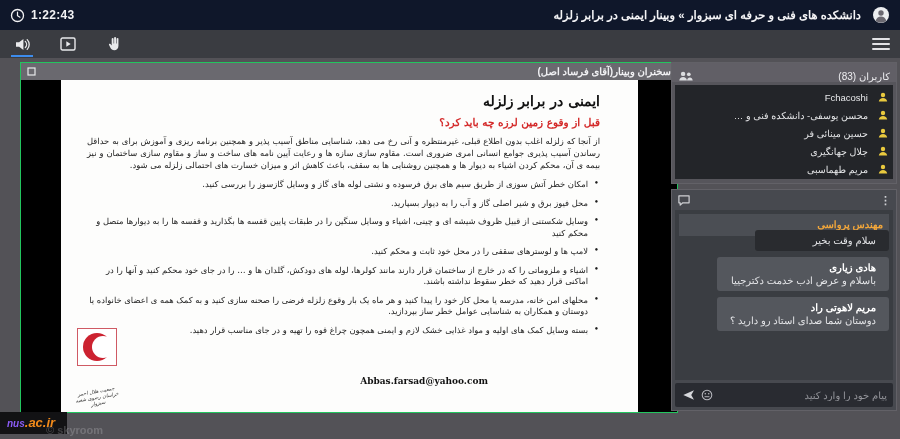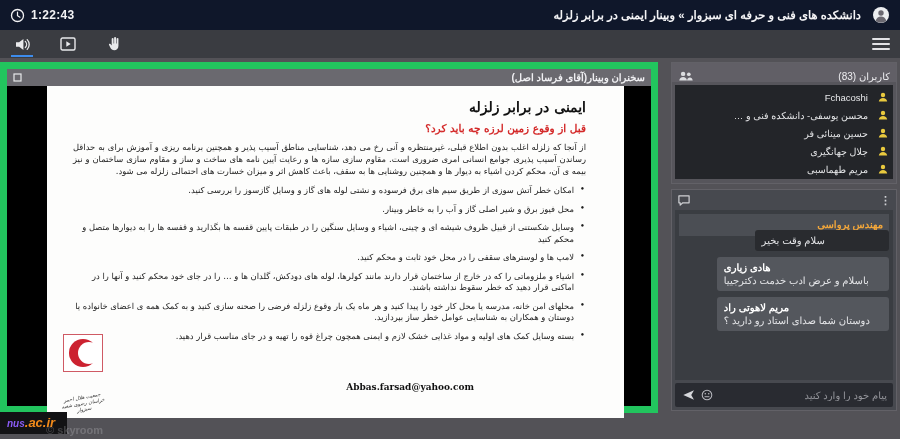--- a/index.html
+++ b/index.html
@@ -16,22 +16,22 @@
 
   
   .toolbar { position:absolute; left:0; top:30px; width:900px; height:28px; background:#3a3c41;
              display:flex; align-items:center; padding:0 10px; gap:22px; }
   .tool-btn { position:relative; width:24px; height:24px; display:flex; align-items:center; justify-content:center; cursor:pointer; }
   .tool-btn.active::after { content:""; position:absolute; left:1px; right:1px; bottom:-1px; height:2px; background:var(--accent_blue,#3d8ced); }
   .hamburger { margin-left:auto; width:18px; display:flex; flex-direction:column; gap:3px; cursor:pointer; }
   .hamburger span { display:block; height:2px; background:#e3e3e6; border-radius:1px; }
 
   
-  .main-panel { position:absolute; left:0; top:62px; width:658px; height:351px;
-                background:#000; border:7px solid #22c55e; }
+  .main-panel { position:absolute; left:20px; top:62px; width:658px; height:351px;
+                background:#000; border:1px solid #22c55e; }
   .panel-header { height:17px; background:#6a696f; display:flex; align-items:center;
                   justify-content:space-between; padding:0 6px; }
   .panel-header .ph-title { color:#f0f0f3; font-size:10px; font-weight:bold; direction:rtl; }
   .slide-area { position:absolute; left:0; right:0; top:17px; bottom:0; background:#000; }
   .slide { position:absolute; left:40px; top:0; width:577px; height:332px; background:#fdfdfc;
            direction:rtl; padding:13px 38px 8px 26px; font-family:"DejaVu Serif", serif; color:#1c1c1c; }
   .slide-title { font-size:14px; font-weight:bold; color:#111; margin-bottom:7px; }
   .slide-subtitle { font-size:10.5px; font-weight:bold; color:var(--slide_red,#d42a2a); margin-bottom:7px; }
   .slide-intro { font-size:8.4px; line-height:12px; text-align:justify; margin-bottom:8px; }
   .slide-bullets { list-style:none; }
@@ -61,21 +61,21 @@
   .chat-panel { position:absolute; left:671px; top:189px; width:226px; height:222px;
                 background:#47494f; border:1px solid #626167; padding:3px; display:flex; flex-direction:column; }
   .chat-header { height:15px; display:flex; align-items:center; justify-content:space-between; padding:0 2px; }
   .chat-dots { color:#cfd0d4; font-size:11px; font-weight:bold; cursor:pointer; line-height:11px; }
   .chat-body { flex:1; background:#3a3d42; margin-top:2px; padding:4px; overflow:hidden;
                display:flex; flex-direction:column; }
   .chat-pinned { background:#4b4e54; padding:4px 6px; direction:rtl; text-align:right;
                  max-height:74px; overflow:hidden; flex-shrink:0; }
   .chat-pinned .msg-name { color:var(--chat_orange,#f2a63a); font-size:10px; font-weight:bold; line-height:14px; }
   .chat-pinned .msg-text { color:var(--chat_orange,#f2a63a); font-size:10px; font-weight:bold; line-height:13px; }
-  .bubble { border-radius:3px; padding:4px 7px; direction:rtl; text-align:left; align-self:flex-end; flex-shrink:0; }
+  .bubble { border-radius:3px; padding:4px 13px; direction:rtl; text-align:right; align-self:flex-end; flex-shrink:0; }
   .bubble .msg-name { color:#ffffff; font-size:10px; font-weight:bold; line-height:13px; }
   .bubble .msg-text { color:#e4e5e8; font-size:10px; line-height:13px; }
   .bubble.dark { background:#292b2f; width:64%; margin-top:-6px; margin-left:auto; }
   .bubble.normal { background:#54575d; width:82%; margin-top:6px; }
   .chat-inputrow { height:24px; background:#292b31; margin-top:3px; border-radius:2px;
                    display:flex; align-items:center; padding:0 6px; gap:6px; }
   .chat-input { flex:1; background:transparent; border:none; outline:none; color:#dfe0e3;
                 font-size:10px; text-align:right; direction:rtl; font-family:"Liberation Sans", sans-serif; }
   .chat-input::placeholder { color:#94959b; }
 
@@ -153,21 +153,21 @@
     </span>
     <span class="ph-title">سخنران وبینار(آقای فرساد اصل)</span>
   </div>
   <div class="slide-area">
     <div class="slide">
       <div class="slide-title">ایمنی در برابر زلزله</div>
       <div class="slide-subtitle">قبل از وقوع زمین لرزه چه باید کرد؟</div>
       <div class="slide-intro">از آنجا که زلزله اغلب بدون اطلاع قبلی، غیرمنتظره و آنی رخ می دهد، شناسایی مناطق آسیب پذیر و همچنین برنامه ریزی و آموزش برای به حداقل رساندن آسیب پذیری جوامع انسانی امری ضروری است. مقاوم سازی سازه ها و رعایت آیین نامه های ساخت و ساز و مقاوم سازی ساختمان و نیز بیمه ی آن، محکم کردن اشیاء به دیوار ها و همچنین روشنایی ها به سقف، باعث کاهش اثر و میزان خسارت های احتمالی زلزله می شود.</div>
       <ul class="slide-bullets">
         <li>امکان خطر آتش سوزی از طریق سیم های برق فرسوده و نشتی لوله های گاز و وسایل گازسوز را بررسی کنید.</li>
-        <li>محل فیوز برق و شیر اصلی گاز و آب را به خاطر وبینار.</li>
+        <li>محل فیوز برق و شیر اصلی گاز و آب را به دیوار بسپارید.</li>
         <li>وسایل شکستنی از قبیل ظروف شیشه ای و چینی، اشیاء و وسایل سنگین را در طبقات پایین قفسه ها بگذارید و قفسه ها را به دیوارها متصل و محکم کنید</li>
         <li>لامپ ها و لوسترهای سقفی را در محل خود ثابت و محکم کنید.</li>
         <li>اشیاء و ملزوماتی را که در خارج از ساختمان قرار دارند مانند کولرها، لوله های دودکش، گلدان ها و … را در جای خود محکم کنید و آنها را در اماکنی قرار دهید که خطر سقوط نداشته باشند.</li>
         <li>محلهای امن خانه، مدرسه یا محل کار خود را پیدا کنید و هر ماه یک بار وقوع زلزله فرضی را صحنه سازی کنید و به کمک همه ی اعضای خانواده یا دوستان و همکاران به شناسایی عوامل خطر ساز بپردازید.</li>
         <li>بسته وسایل کمک های اولیه و مواد غذایی خشک لازم و ایمنی همچون چراغ قوه را تهیه و در جای مناسب قرار دهید.</li>
       </ul>
       <div class="slide-email">Abbas.farsad@yahoo.com</div>
       <div class="crescent-box">
         <div class="crescent"></div>
       </div>

